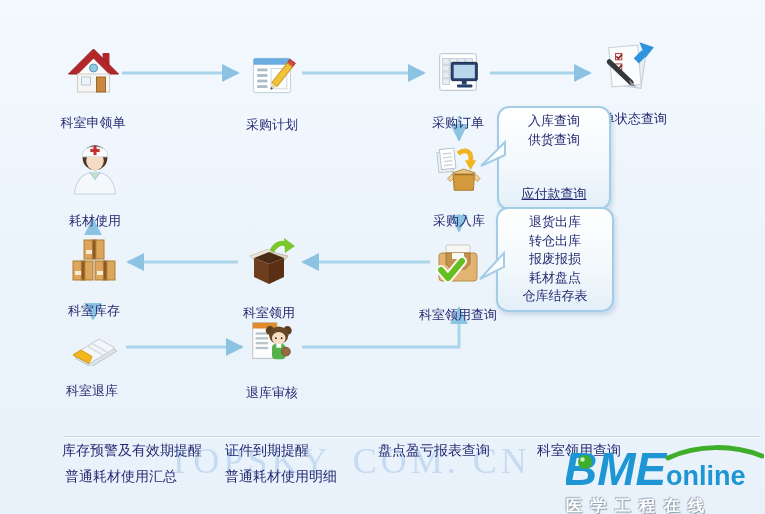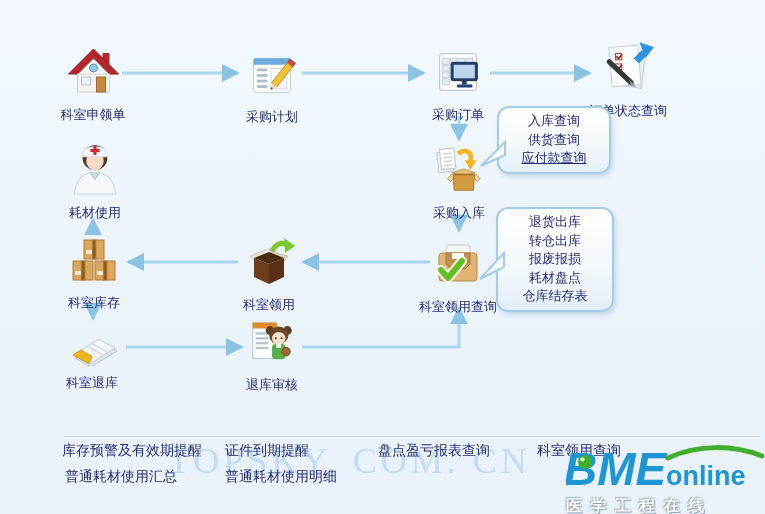--- a/index.html
+++ b/index.html
@@ -2,26 +2,26 @@
 <html><head>
 <meta charset="utf-8">
 <style>
   html,body{margin:0;padding:0;background:#fff;}
   .canvas{position:relative;width:765px;height:514px;overflow:hidden;
     background:linear-gradient(180deg,#f3f9fe 0%,#ebf3fb 55%,#e9f1fa 100%);
     font-family:"Liberation Sans",sans-serif;}
   .arrows{position:absolute;left:0;top:0;z-index:1;}
   .node{position:absolute;transform:translateX(-50%);text-align:center;z-index:2;cursor:pointer;}
   .node svg{display:block;margin:0 auto;}
-  .node .label{font-size:13px;color:#262b72;margin-top:8px;white-space:nowrap;}
+  .node .label{font-size:13px;color:#262b72;margin-top:16px;white-space:nowrap;}
   .callout{position:absolute;z-index:3;background:linear-gradient(180deg,#ffffff 0%,#f2f8fc 60%,#e3eff8 100%);
     border:2px solid #a3cde7;border-radius:12px;color:#262b72;font-size:13px;text-align:center;
     padding:4px 12px;box-shadow:2px 3px 4px rgba(110,145,180,.28);}
   .callout .item{display:block;line-height:18.5px;white-space:nowrap;cursor:pointer;}
-  .callout .underline{text-decoration:underline;}
+  .callout .underline{text-decoration:underline;margin-top:36px;}
   .tail{position:absolute;z-index:4;}
   .more-btn{position:absolute;left:67px;top:399px;width:82px;height:30px;z-index:2;
     border:1px solid #9cc6df;border-radius:7px;color:#22296e;font-size:14px;cursor:pointer;
     font-family:"Liberation Sans",sans-serif;
     background:linear-gradient(180deg,#fbfdff 0%,#e2f0f8 45%,#c9e1f0 100%);
     box-shadow:0 2px 3px rgba(130,165,195,.45), inset 0 1px 0 #fff;}
   .separator{position:absolute;left:64px;top:436px;width:696px;height:1px;background:#c9d4de;
     box-shadow:0 1px 0 #f6fafd;z-index:2;}
   .flink{position:absolute;font-size:14px;color:#262b72;white-space:nowrap;z-index:3;cursor:pointer;}
   .watermark{position:absolute;left:168px;top:440px;z-index:1;pointer-events:none;

